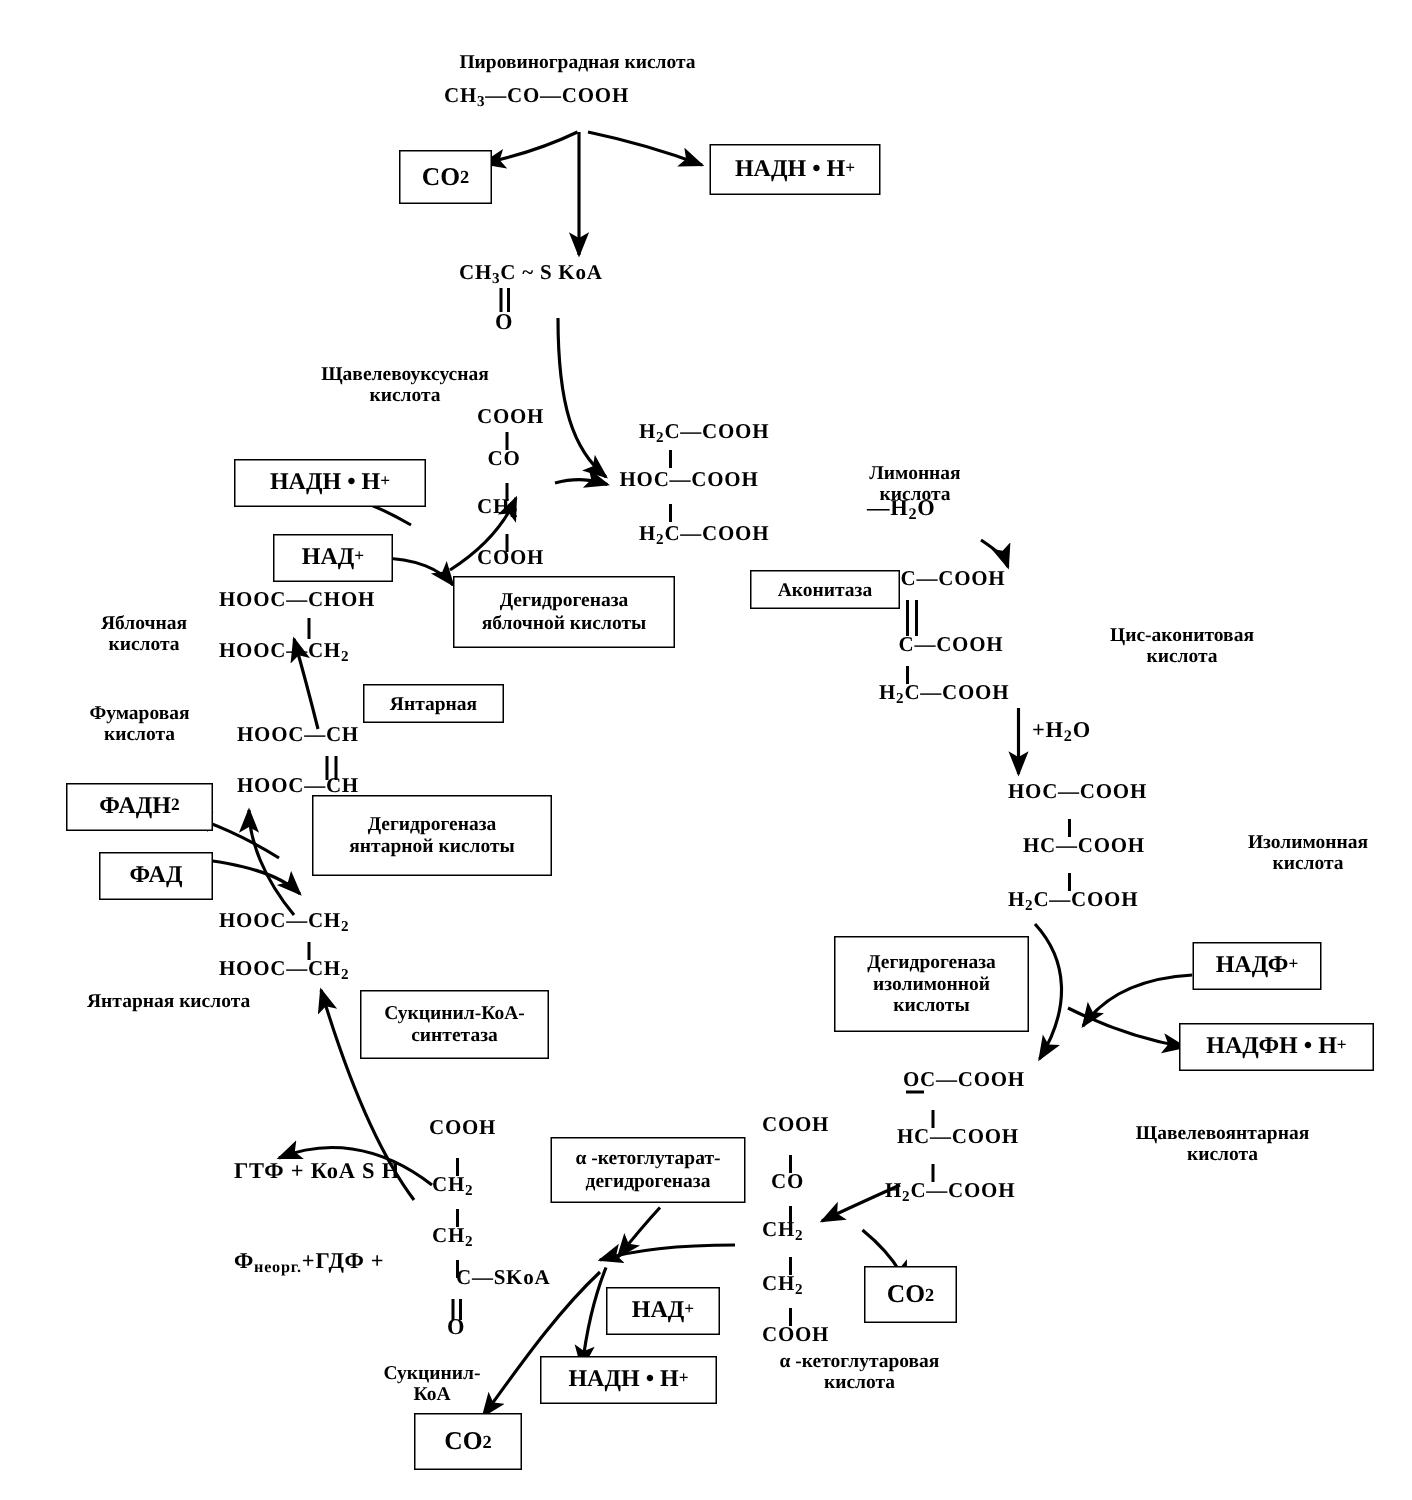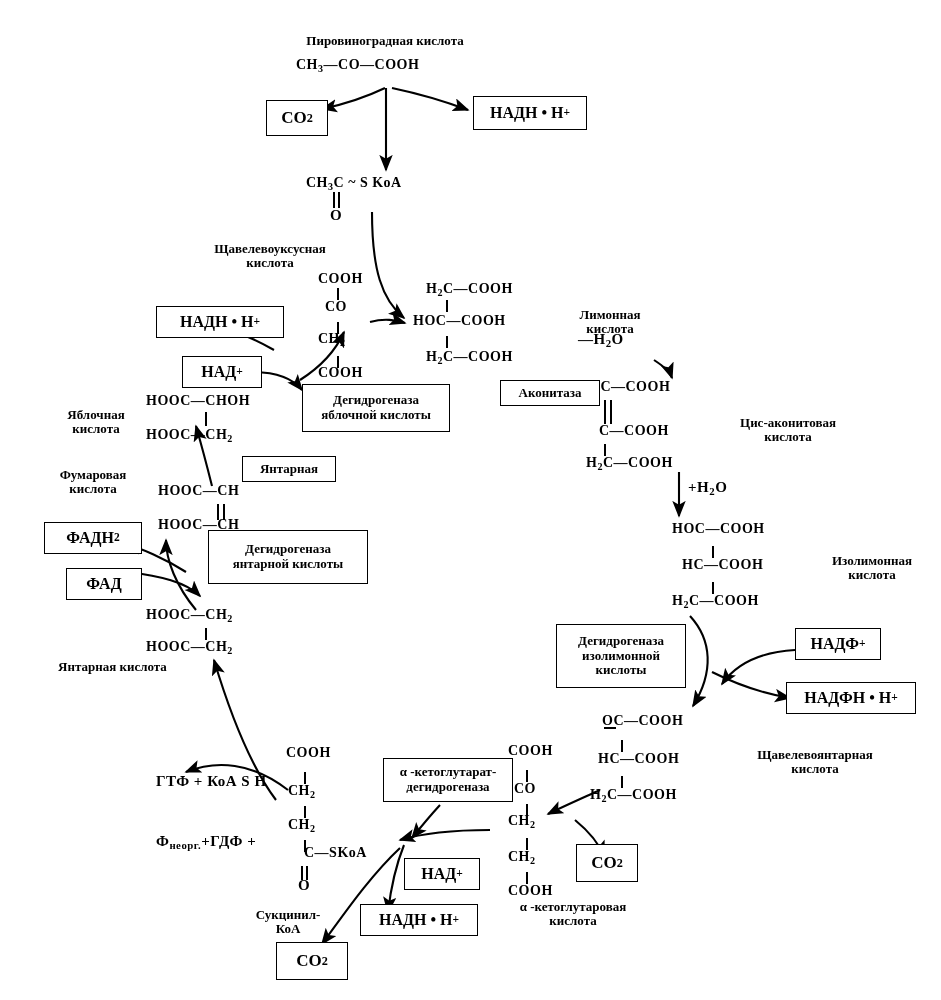--- a/index.html
+++ b/index.html
@@ -220,28 +220,29 @@
   <div class="box f13" style="left:500px;top:380px;width:100px;height:26px;">Аконитаза</div>
 
   <div class="box f13" style="left:556px;top:624px;width:130px;height:64px;">Дегидрогеназа<br>изолимонной<br>кислоты</div>
 
   <div class="box f15" style="left:795px;top:628px;width:86px;height:32px;">НАДФ<sup>+</sup></div>
 
   <div class="box f15" style="left:786px;top:682px;width:130px;height:32px;">НАДФН • Н<sup>+</sup></div>
 
   <div class="box f17" style="left:576px;top:844px;width:62px;height:38px;">CO<sub>2</sub></div>
 
-  <div class="box f13" style="left:367px;top:758px;width:130px;height:44px;margin-left:16px;">α -кетоглутарат-<br>дегидрогеназа</div>
+  <div class="box f13" style="left:367px;top:758px;width:130px;height:44px;">α -кетоглутарат-<br>дегидрогеназа</div>
 
   <div class="box f15" style="left:404px;top:858px;width:76px;height:32px;">НАД<sup>+</sup></div>
 
   <div class="box f15" style="left:360px;top:904px;width:118px;height:32px;">НАДН • Н<sup>+</sup></div>
 
   <div class="box f17" style="left:276px;top:942px;width:72px;height:38px;">CO<sub>2</sub></div>
 
+  <div class="box f13" style="left:240px;top:660px;width:126px;height:46px;">Сукцинил-КоА-<br>синтетаза</div>
 
   <div class="box f13" style="left:208px;top:530px;width:160px;height:54px;">Дегидрогеназа<br>янтарной кислоты</div>
 
   <div class="box f15" style="left:66px;top:568px;width:76px;height:32px;">ФАД</div>
 
   <div class="box f15" style="left:44px;top:522px;width:98px;height:32px;">ФАДН<sub>2</sub></div>
 
   <div class="box f13" style="left:242px;top:456px;width:94px;height:26px;">Янтарная</div>
 
   <div class="box f13" style="left:302px;top:384px;width:148px;height:48px;">Дегидрогеназа<br>яблочной кислоты</div>

